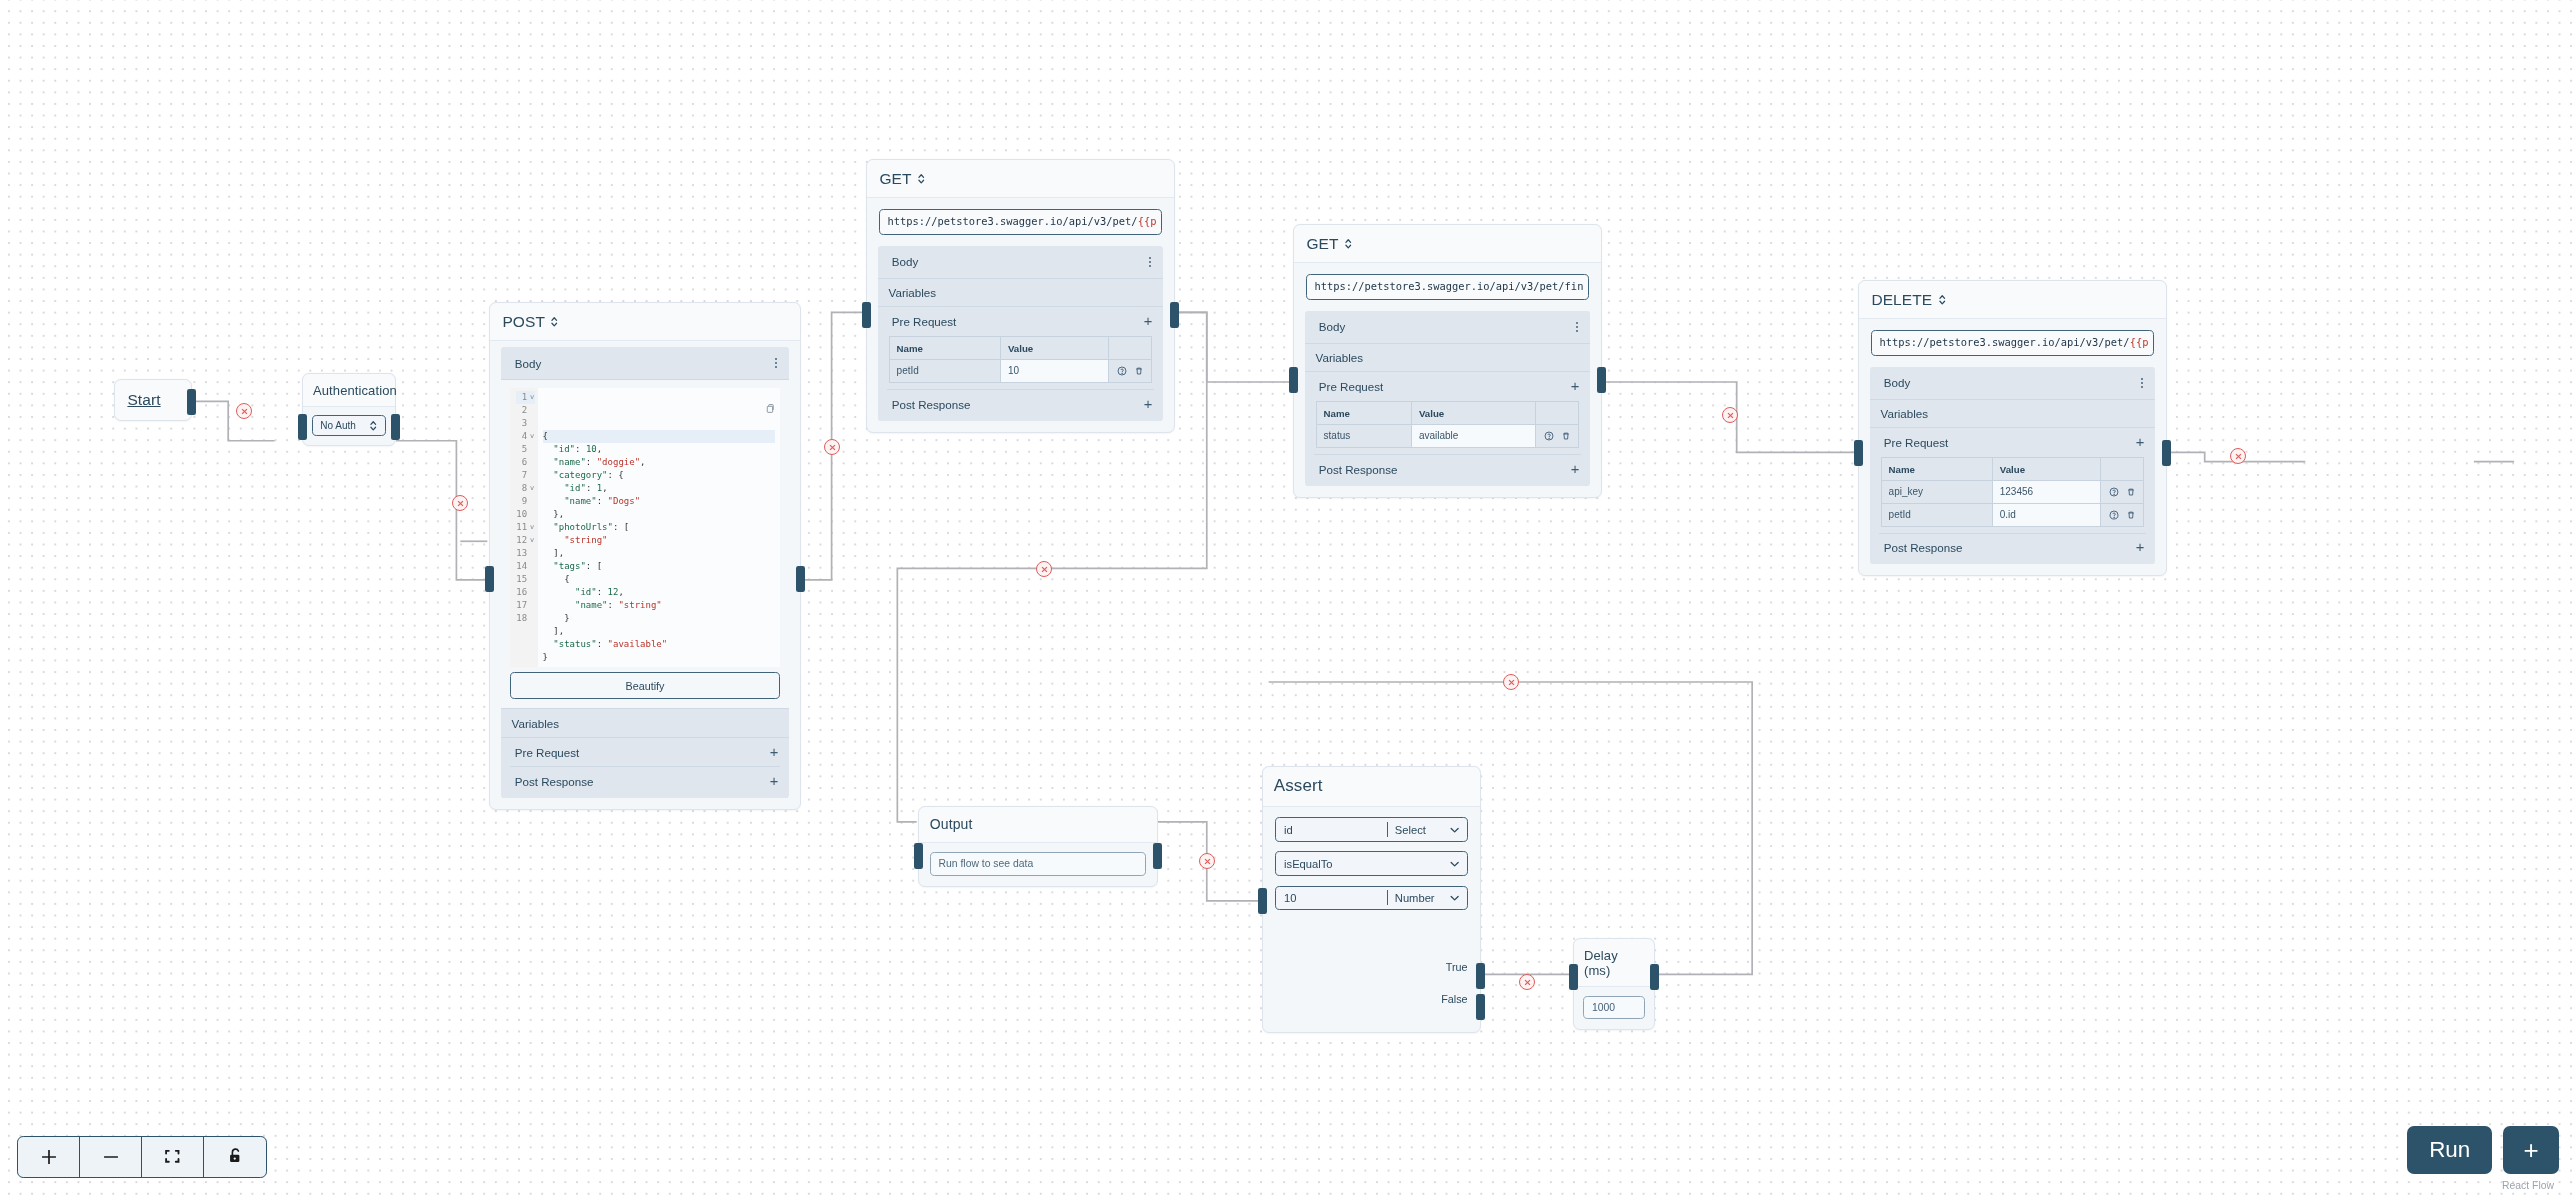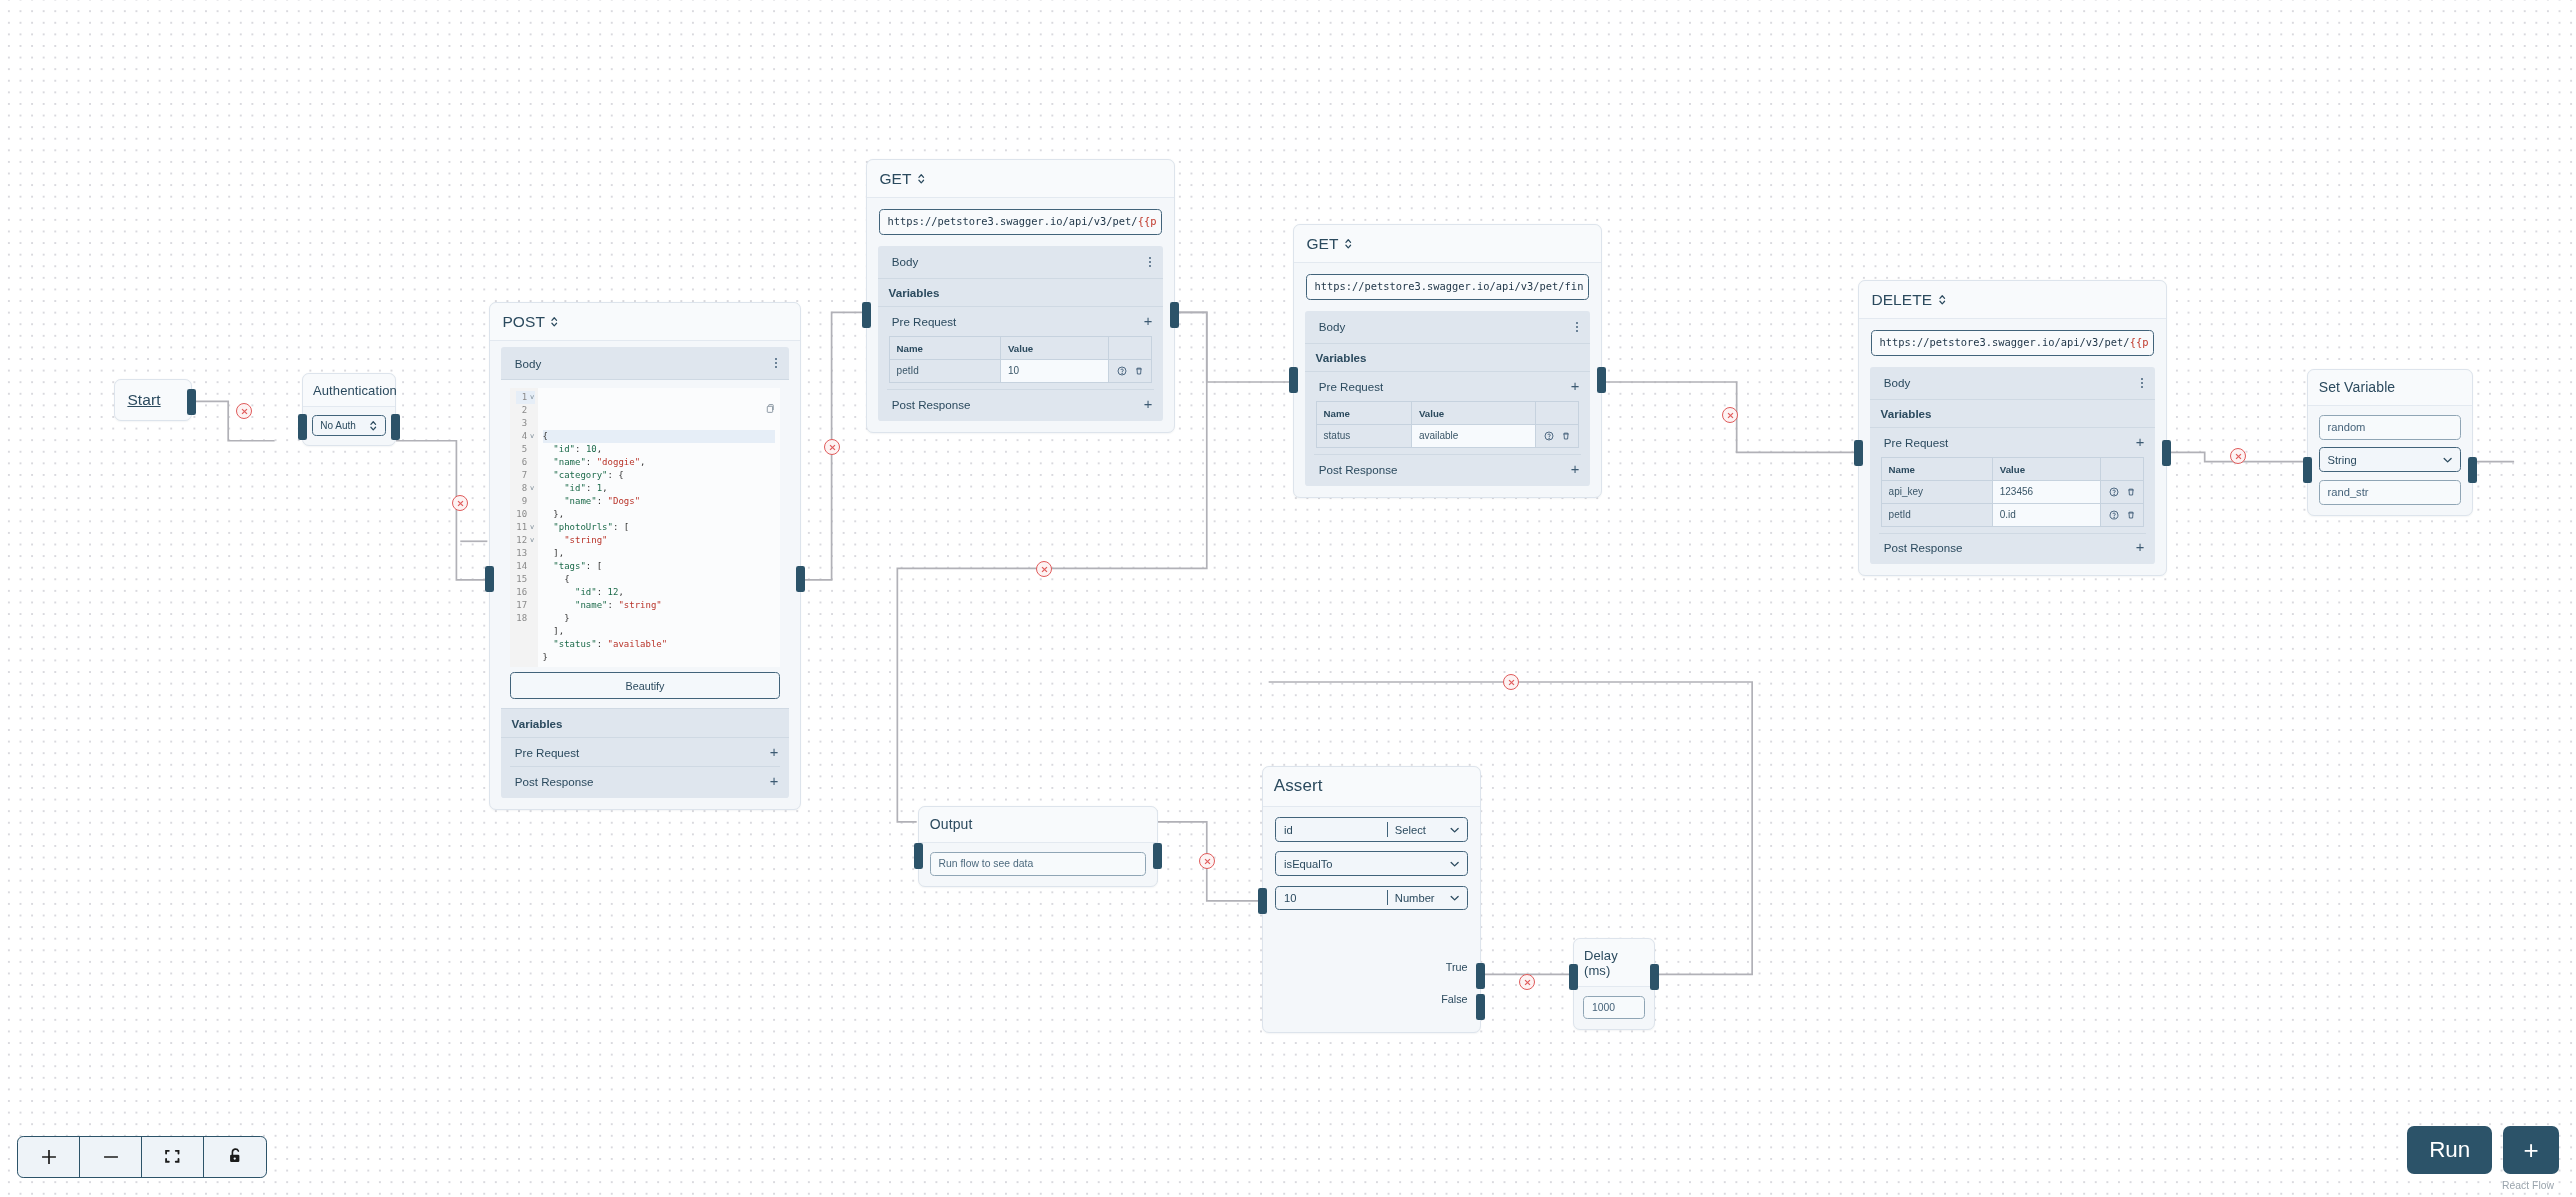--- a/index.html
+++ b/index.html
@@ -139,21 +139,21 @@
   .strip {
     background: #dfe6ee;
   }
   .strip-row {
     display: flex; align-items: center; justify-content: space-between;
     padding: 7.7px 10.8px;
     font-size: 11.6px;
     color: #2b4a5e;
   }
   .strip-row.body-row { padding: 9.3px 10.8px 9.3px 14px; border-bottom: 0.8px solid #cfd9e3; }
-  .strip-row.vars-row { padding: 7.7px 10.8px 7px 10.8px; border-bottom: 0.8px solid #cfd9e3; font-weight: bold; }
+  .strip-row.vars-row { padding: 7.7px 10.8px 7px 10.8px; border-bottom: 0.8px solid #cfd9e3; }
   .strip-row.sub { padding: 7px 10.8px 7px 14px; }
   .strip-divider { height: 0.8px; background: #cfd9e3; margin: 0 9.3px; }
   .kebab-dots { display:flex; flex-direction:column; gap:1.9px; align-items:center; padding-right: 1.5px;}
   .kebab-dots i { width: 2px; height: 2px; background: #44607a; border-radius: 50%; display:block; }
   .plus-sm { font-size: 14.7px; line-height: 1; color: #3c5a72; font-weight: 300; }
 
   
   .vtable { width: 100%; border-collapse: collapse; font-size: 10px; }
   .vtable th {
     text-align: left; font-weight: bold; font-size: 9.7px;
@@ -736,37 +736,20 @@
       <div class="strip-divider"></div>
       <div class="strip-row sub" style="padding-bottom:9.3px;">
         <span>Post Response</span>
         <span class="plus-sm">+</span>
       </div>
     </div>
     <div class="handle left" style="top:159px;"></div>
     <div class="handle right" style="top:159px;"></div>
   </div>
 
-  <div class="node" id="node-setvar" style="left:2307px; top:369px; width:166px;">
-    <div class="node-head" style="font-size:14px; padding:9.3px 10.8px;">Set Variable</div>
-    <div class="node-body" style="padding:9.3px 10.8px 10.8px 10.8px; display:flex; flex-direction:column; gap:7.7px;">
-      <div class="txt-input plain">random</div>
-      <div class="sel-input">
-        <span>String</span>
-        <span class="caret">
-            <svg viewBox="0 0 12 8">
-              <path d="M1.5 2 L6 6.3 L10.5 2"></path>
-            </svg>
-          </span>
-      </div>
-      <div class="txt-input plain">rand_str</div>
-    </div>
-    <div class="handle left" style="top:87px;"></div>
-    <div class="handle right" style="top:87px;"></div>
-  </div>
 
   <div class="node" id="node-output" style="left:918px; top:774px; width:240px;margin-top:32px;">
     <div class="node-head" style="font-size:14px; padding:9.3px 10.8px;">Output</div>
     <div class="node-body" style="padding:9.3px 10.8px 10.8px 10.8px;">
       <div class="txt-input plain" style="background:#f7fafc; color:#4d6a7e; font-size:10.4px;">Run flow to see data</div>
     </div>
     <div class="handle left" style="top:36px;"></div>
     <div class="handle right" style="top:36px;"></div>
   </div>
 

